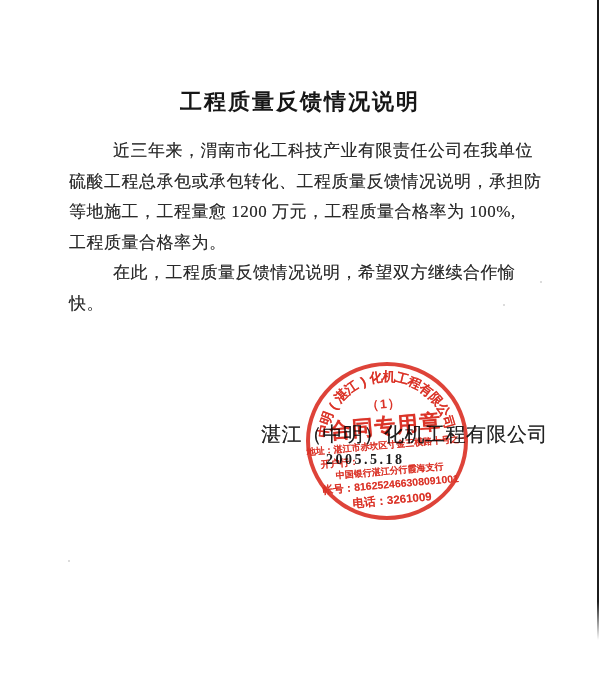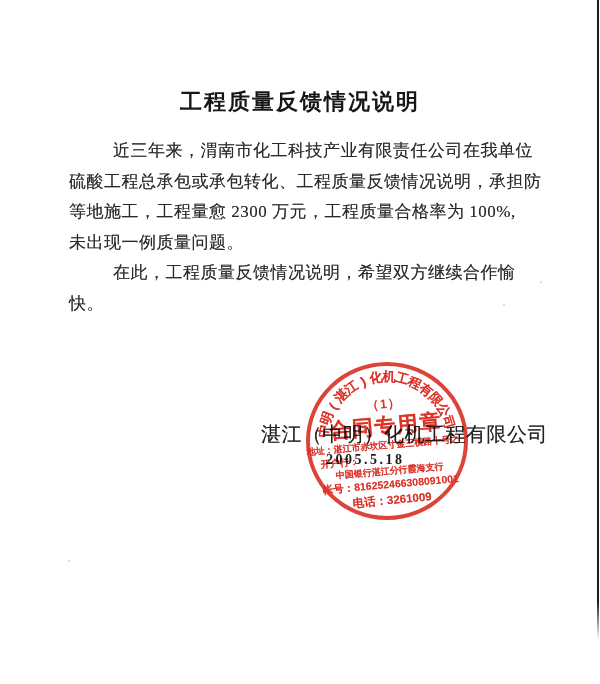--- a/index.html
+++ b/index.html
@@ -73,22 +73,22 @@
 <body>
 
 <div class="page">
   <div class="edge-line"></div>
 
   <h1 class="title">工程质量反馈情况说明</h1>
 
   <div class="body-block" id="body-lines">
       <div class="body-line indent">近三年来，渭南市化工科技产业有限责任公司在我单位</div>
       <div class="body-line">硫酸工程总承包或承包转化、工程质量反馈情况说明，承担防</div>
-      <div class="body-line">等地施工，工程量愈 2300 万元，工程质量合格率为 100%,</div>
-      <div class="body-line">未出现一例质量问题。</div>
+      <div class="body-line">等地施工，工程量愈 1200 万元，工程质量合格率为 100%,</div>
+      <div class="body-line">工程质量合格率为。</div>
       <div class="body-line indent">在此，工程质量反馈情况说明，希望双方继续合作愉</div>
       <div class="body-line">快。</div>
     </div>
 
   <div class="signature">湛江（中明）化机工程有限公司</div>
   <div class="date">2005.5.18</div>
 
   <div class="stamp">
     <div class="stamp-circle"></div>
     <div class="stamp-arc" id="stamp-arc">

